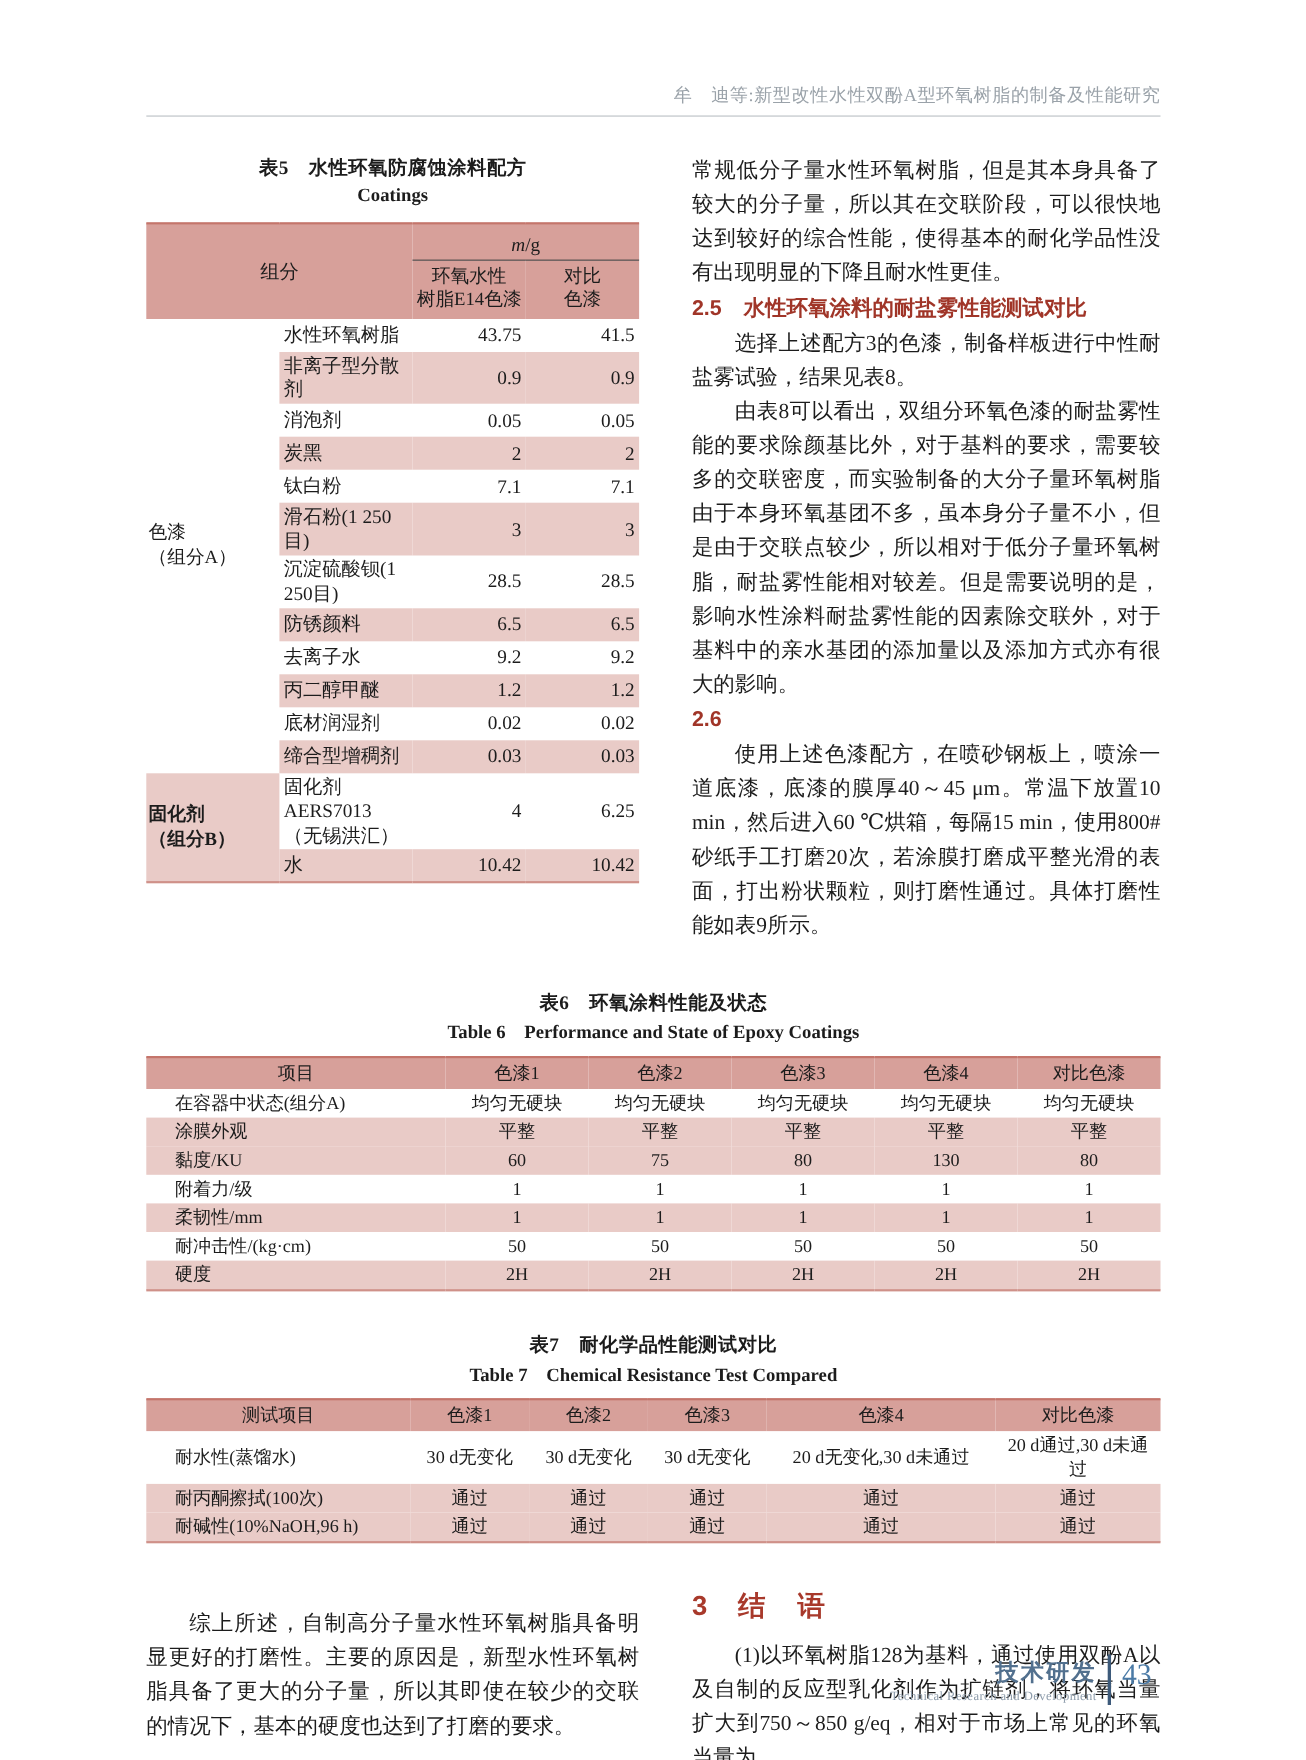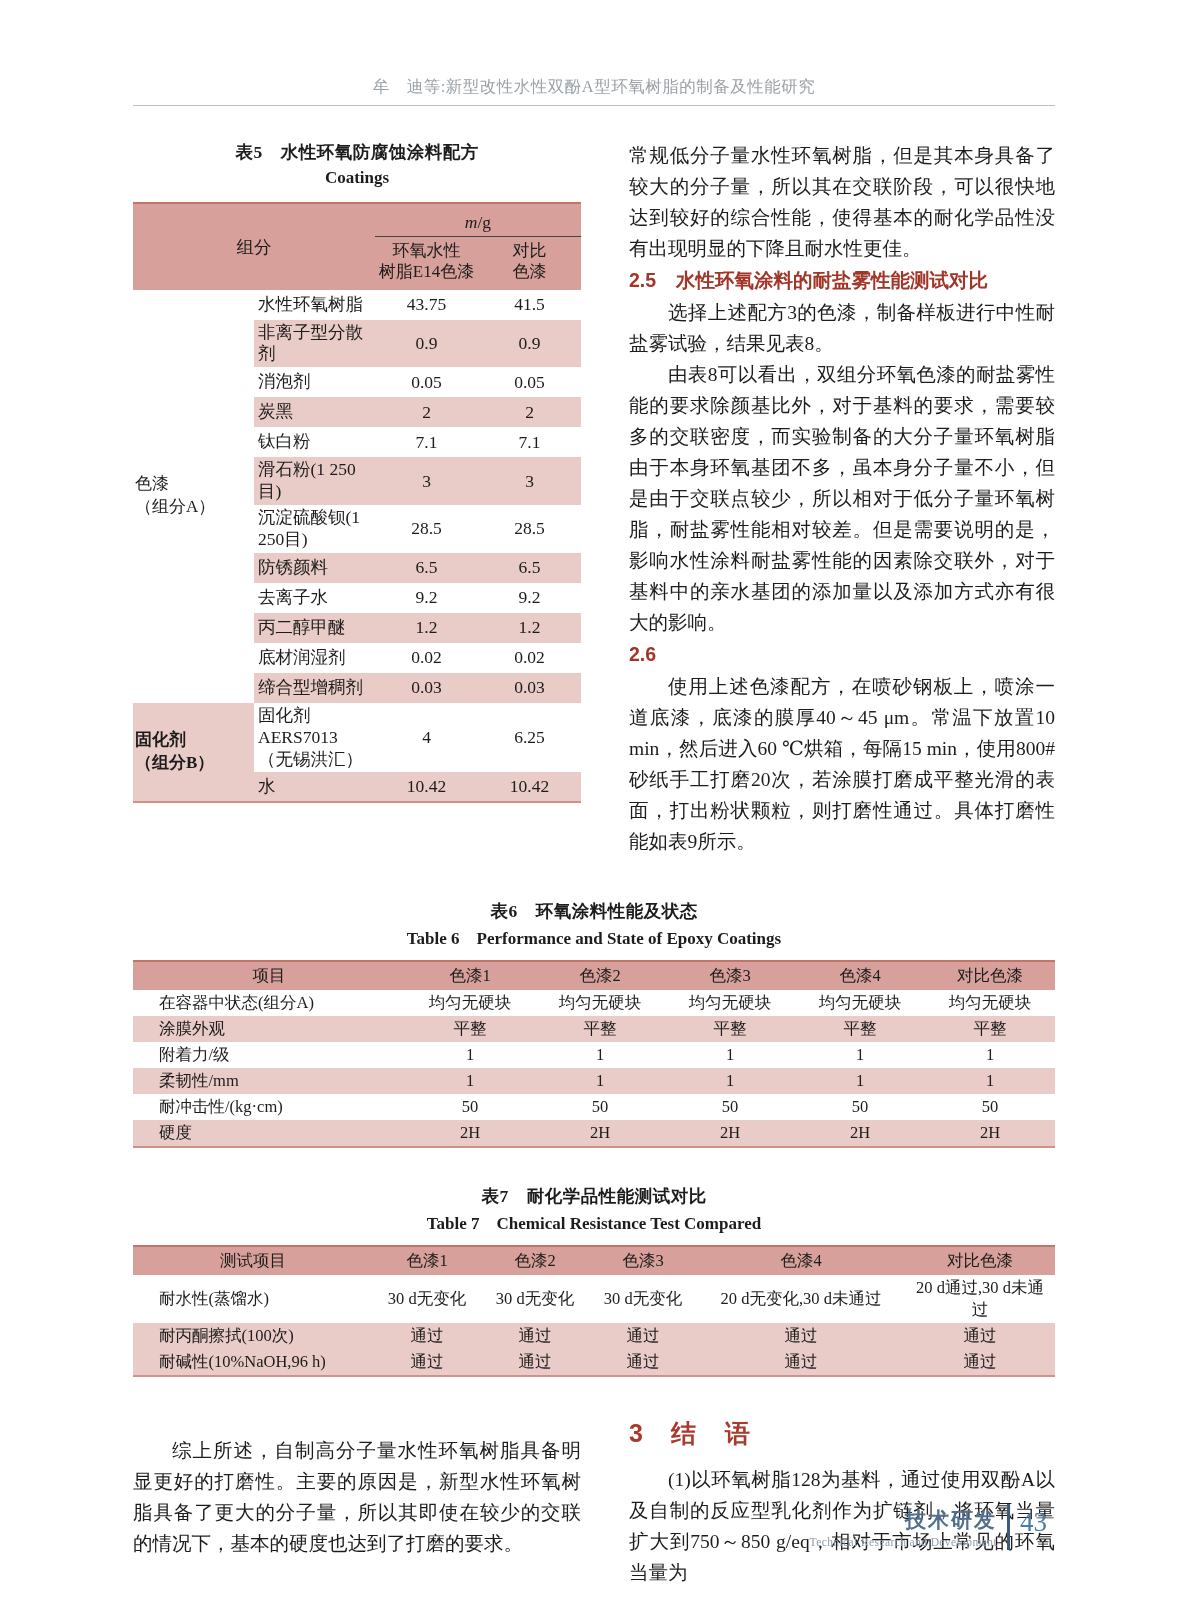--- a/index.html
+++ b/index.html
@@ -5,21 +5,21 @@
   * { margin:0; padding:0; box-sizing:border-box; }
   html,body { background:#ffffff; }
   body {
     width:1187px; height:1600px; position:relative;
     font-family:"Liberation Serif","DejaVu Serif",serif;
     color:#1c1c1c;
   }
   .content { position:absolute; left:133px; top:0; width:922px; }
 
   
-  .running-head { padding-top:76px; text-align:center;
+  .running-head { padding-top:76px; text-align:right;
     font-size:16.5px; color:#9aa2a9; letter-spacing:.5px; }
   .head-rule { margin-top:7px; border-bottom:1.5px solid #b9bfc4; }
 
   
   .two-col { display:flex; gap:20px; margin-top:34px; }
   .col-l { width:448px; flex:none; }
   .col-r { flex:1; min-width:0;margin-left:28px; }
 
   
   .cap-cn { text-align:center; font-weight:bold; font-size:17.5px; letter-spacing:.5px; }
@@ -36,21 +36,21 @@
   td.white { background:#ffffff; }
   td.pink  { background:#e9cbc7;font-weight:bold; }
 
   
   .t5 { margin-top:14px; font-size:17.5px; }
   .t5 th { padding:3px 2px; }
   .t5 .comp-h { width:242px; }
   .t5 .unit-h { border-bottom:1.5px solid #444; padding-top:8px; height:30px; }
   .t5 .unit-h i { font-style:italic; }
   .t5 .sub-h { white-space:pre-line; line-height:1.25; padding-bottom:7px; font-size:17px; }
-  .t5 td { height:30px; padding:2px 4px; }
+  .t5 td { height:30px; padding:2px 4px;text-align:right; }
   .t5 td.group { width:74px; white-space:pre-line; text-align:left; padding-left:2px; line-height:1.35; font-size:17px; }
   .t5 td.comp { width:172px; text-align:left; padding-left:4px; white-space:pre-line; line-height:1.25; }
   .t5 td.val1 { width:118px; }
   .t5 td.val2 { width:84px; }
 
   
   .para { font-size:19.5px; line-height:31px; text-align:justify; }
   .para.indent { text-indent:2em; }
   .sec-head { display:flex; gap:20px; font-weight:bold; font-size:19.5px;
     color:#a03528; line-height:33px;
@@ -238,20 +238,28 @@
             <td>均匀无硬块</td>
           </tr>
           <tr class="pink">
             <td>涂膜外观</td>
             <td>平整</td>
             <td>平整</td>
             <td>平整</td>
             <td>平整</td>
             <td>平整</td>
           </tr>
+          <tr class="pink">
+            <td>黏度/KU</td>
+            <td>60</td>
+            <td>75</td>
+            <td>80</td>
+            <td>130</td>
+            <td>80</td>
+          </tr>
           <tr>
             <td>附着力/级</td>
             <td>1</td>
             <td>1</td>
             <td>1</td>
             <td>1</td>
             <td>1</td>
           </tr>
           <tr class="pink">
             <td>柔韧性/mm</td>

